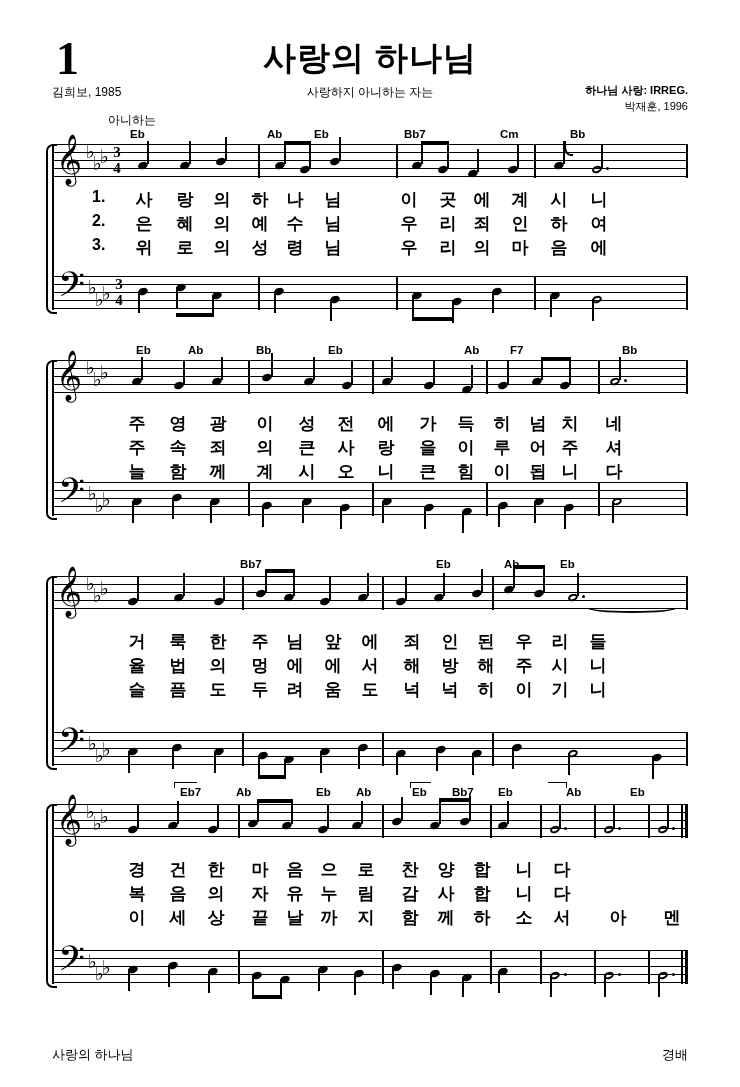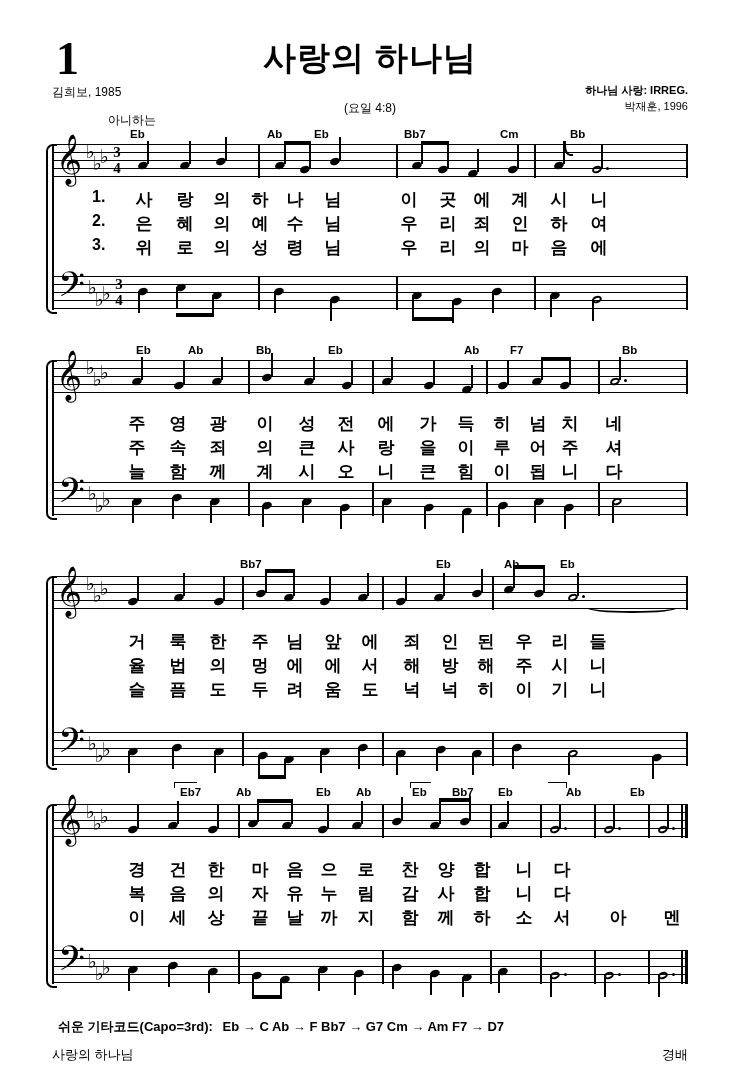--- a/index.html
+++ b/index.html
@@ -240,21 +240,21 @@
   }
 </style>
 </head>
 <body>
 
 <div class="page">
 
   <div class="hymn-number">1</div>
   <div class="author-left">김희보, 1985</div>
   <div class="hymn-title">사랑의 하나님</div>
-  <div class="scripture-line2">(요일 4:8)</div>
+  <div class="scripture-line1">사랑하지 아니하는 자는</div>
   <div class="credit-right1">하나님 사랑: IRREG.</div>
   <div class="credit-right2">박재훈, 1996</div>
   <div class="tempo-mark">아니하는</div>
 
   <div class="system" style="top:128px;height:210px;">
 
     <div class="chord" style="left:78px; top:0px;">Eb</div>
     <div class="chord" style="left:215px; top:0px;">Ab</div>
     <div class="chord" style="left:262px; top:0px;">Eb</div>
     <div class="chord" style="left:352px; top:0px;">Bb7</div>
@@ -860,20 +860,16 @@
     <div class="syl" style="left:314px; top:48px;">지</div>
     <div class="syl" style="left:358px; top:48px;">함</div>
     <div class="syl" style="left:394px; top:48px;">께</div>
     <div class="syl" style="left:430px; top:48px;">하</div>
     <div class="syl" style="left:472px; top:48px;">소</div>
     <div class="syl" style="left:510px; top:48px;">서</div>
     <div class="syl" style="left:566px; top:48px;">아</div>
     <div class="syl" style="left:620px; top:48px;">멘</div>
   </div>
 
-  <div class="footer-chords">
-    <span>쉬운 기타코드(Capo=3rd):</span>
-    <span style="display:inline-block;width:6px;"></span><span>Eb → C   Ab → F   Bb7 → G7   Cm → Am   F7 → D7</span>
-  </div>
   <div class="footer-left">사랑의 하나님</div>
   <div class="footer-right">경배</div>
 
 </div>
 
 </body></html>

